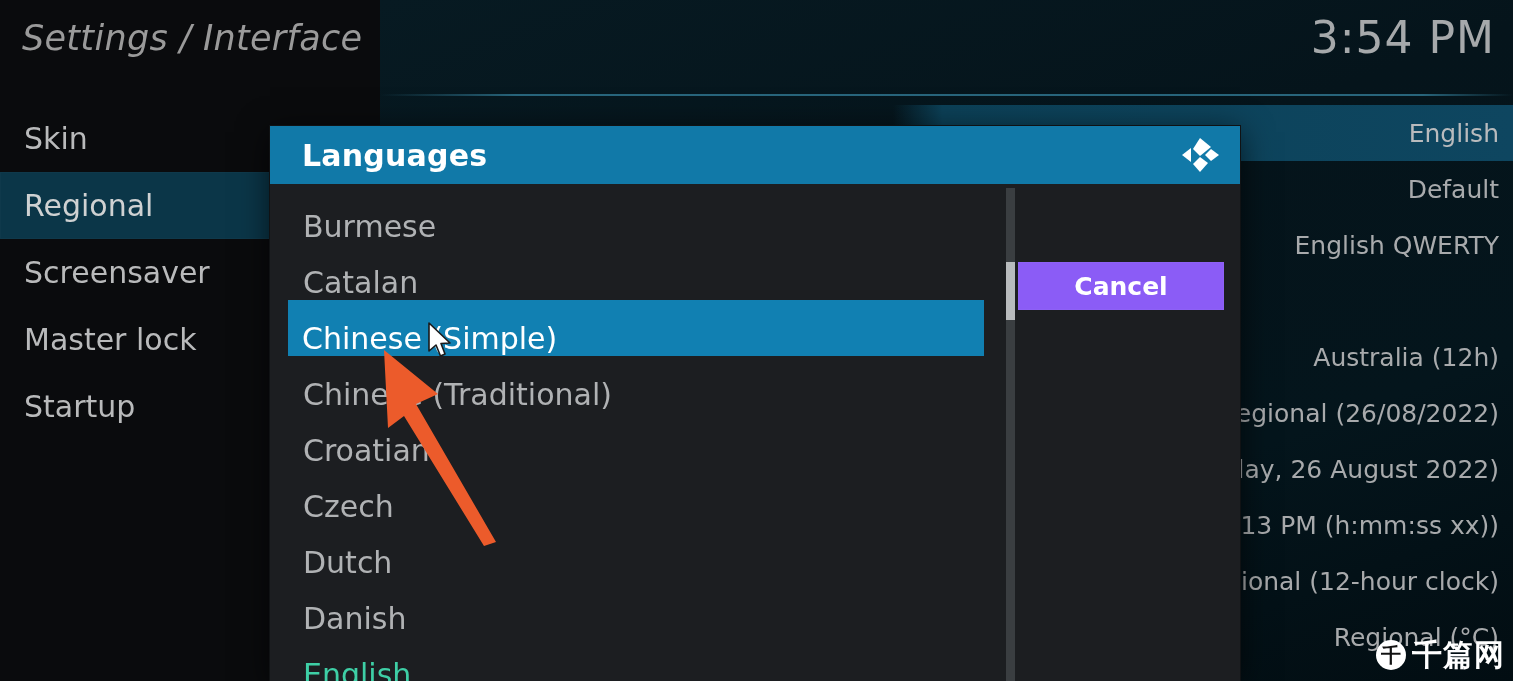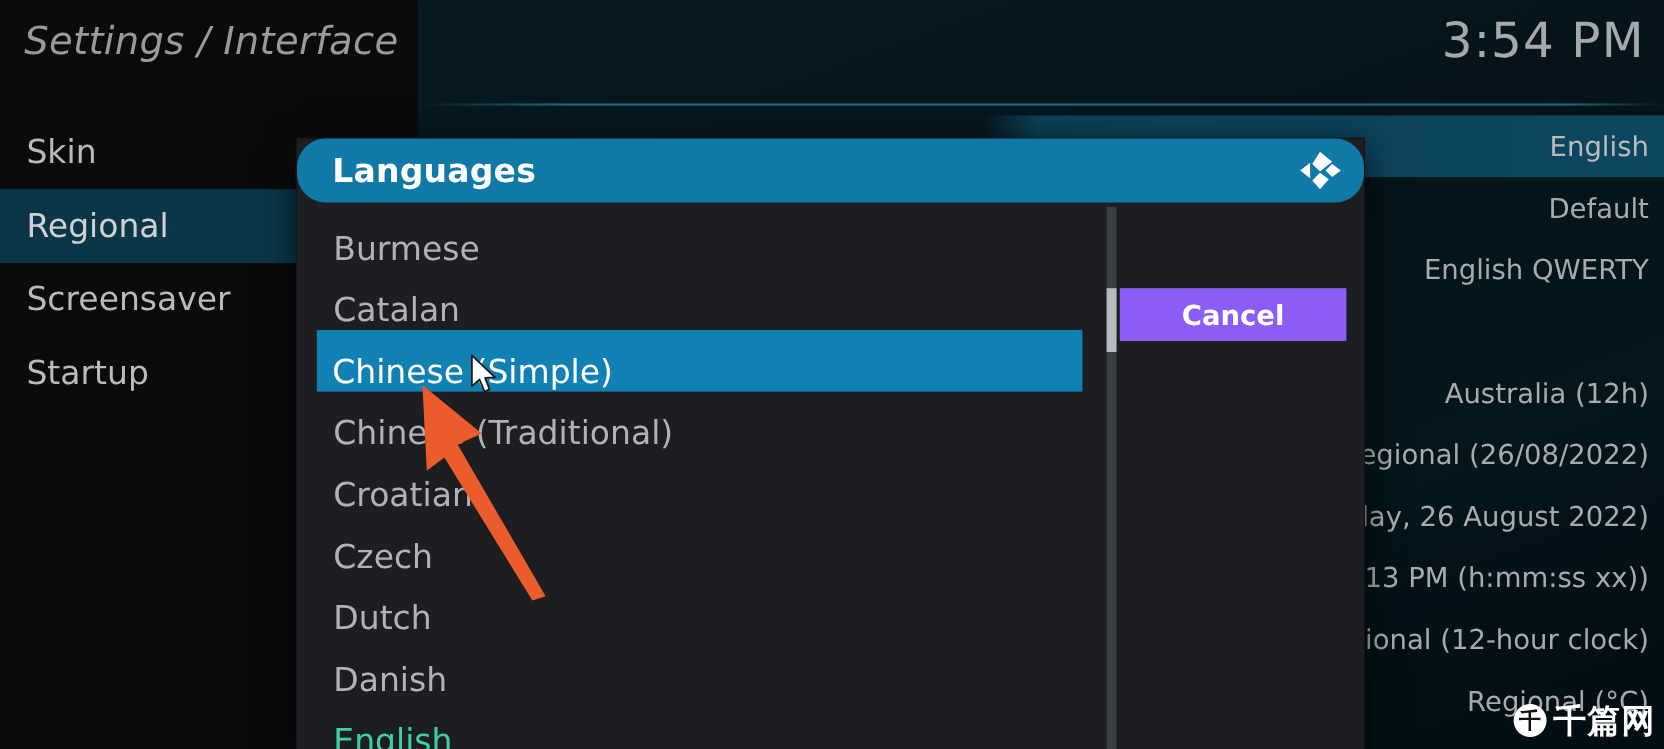--- a/index.html
+++ b/index.html
@@ -69,21 +69,21 @@
   }
 
   
   .dialog{
     position:absolute; left:270px; top:126px; width:970px; height:555px;
     background:#1c1e21;
     box-shadow:0 0 0 1px #101214, 0 6px 30px rgba(0,0,0,.65);
   }
   .dialog-header{
     position:relative; height:58px; background:#1179a8;
-    display:flex; align-items:center;border-radius:26px;
+    display:flex; align-items:center;
   }
   .dialog-title{
     font-size:30px; color:#ffffff; font-weight:bold;
     padding-left:32px; letter-spacing:.2px; white-space:nowrap;
   }
   .kodi-logo{
     position:absolute; right:20px; top:50%; transform:translateY(-50%);
     width:42px; height:40px;
   }
   .dialog-body{ position:relative; height:497px; }
@@ -152,20 +152,23 @@
 
   <div class="cat-list">
     <div class="cat-item">
       <span>Skin</span>
     </div>
     <div class="cat-item selected">
       <span>Regional</span>
     </div>
     <div class="cat-item">
       <span>Screensaver</span>
+    </div>
+    <div class="cat-item">
+      <span>Master lock</span>
     </div>
     <div class="cat-item">
       <span>Startup</span>
     </div>
   </div>
 
   <div class="lang-label">Language</div>
 
   <div class="val-list">
     <div class="val-row selected">

